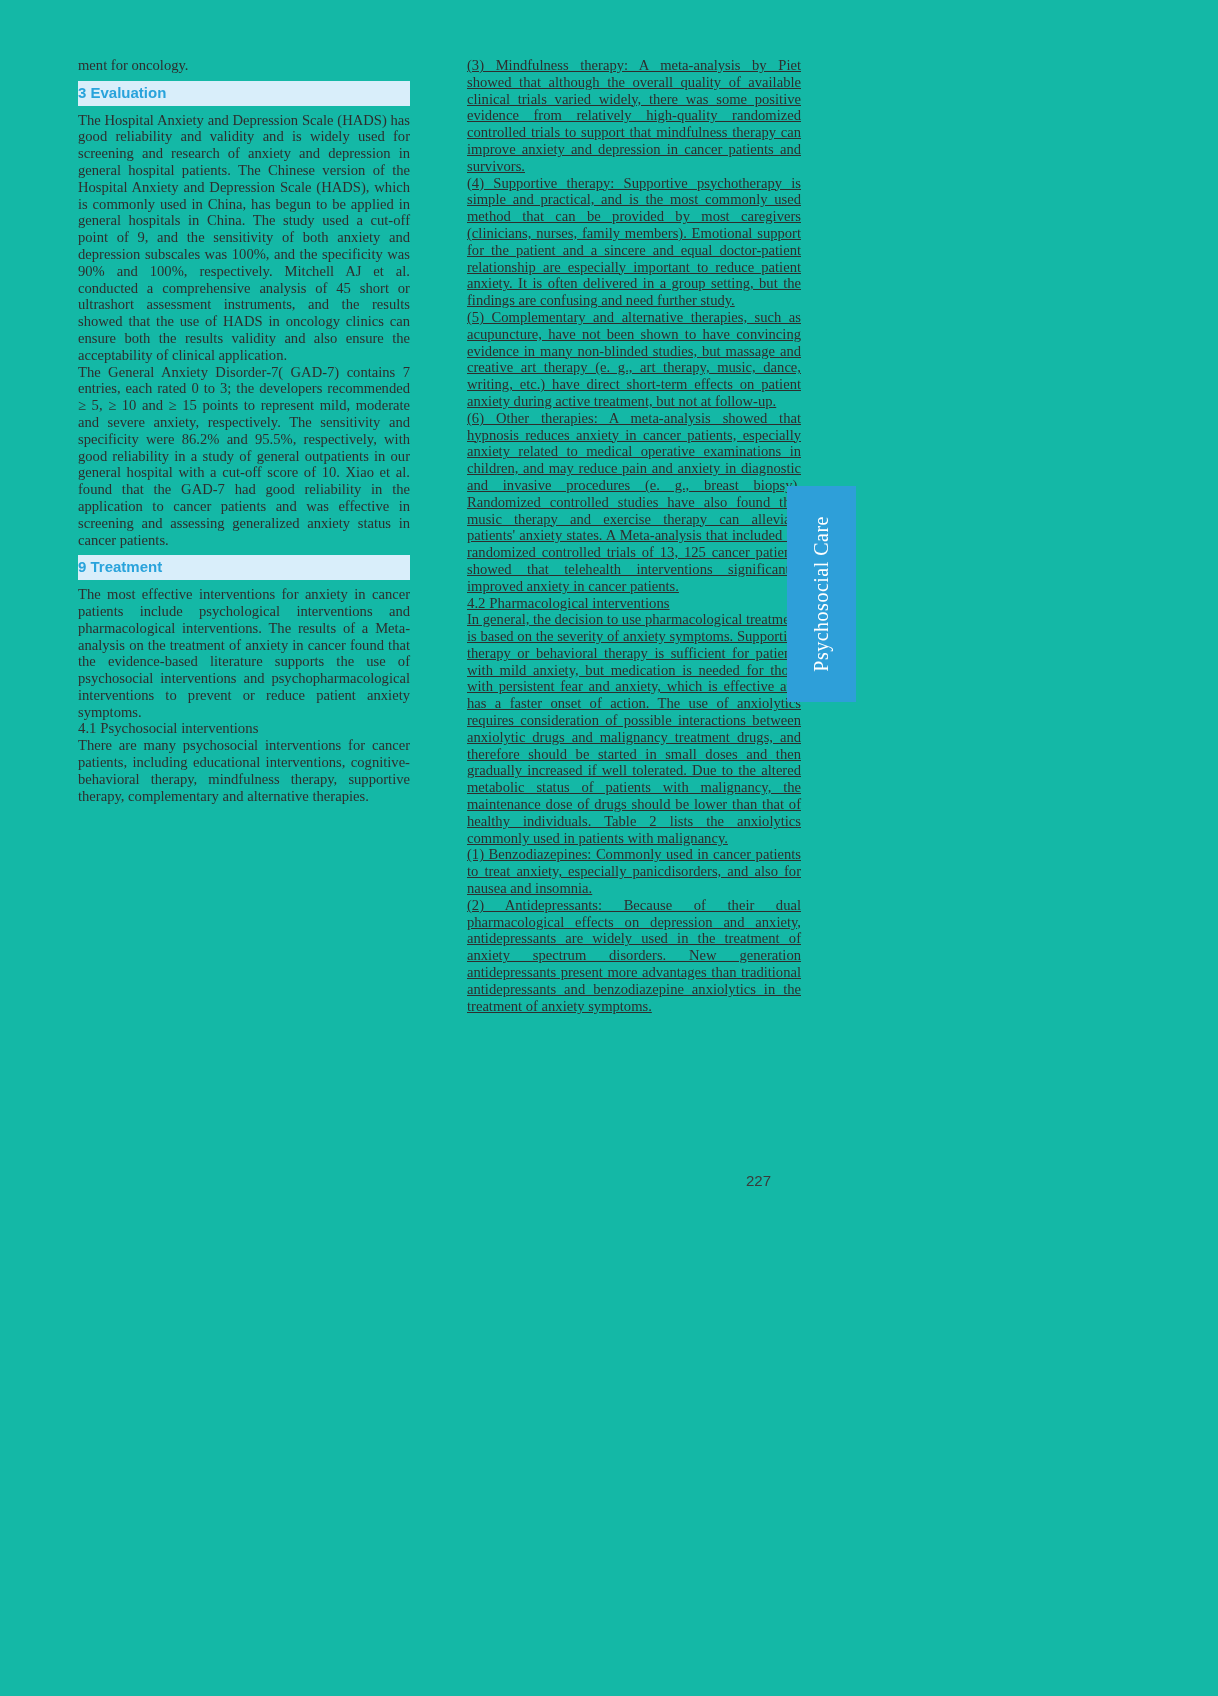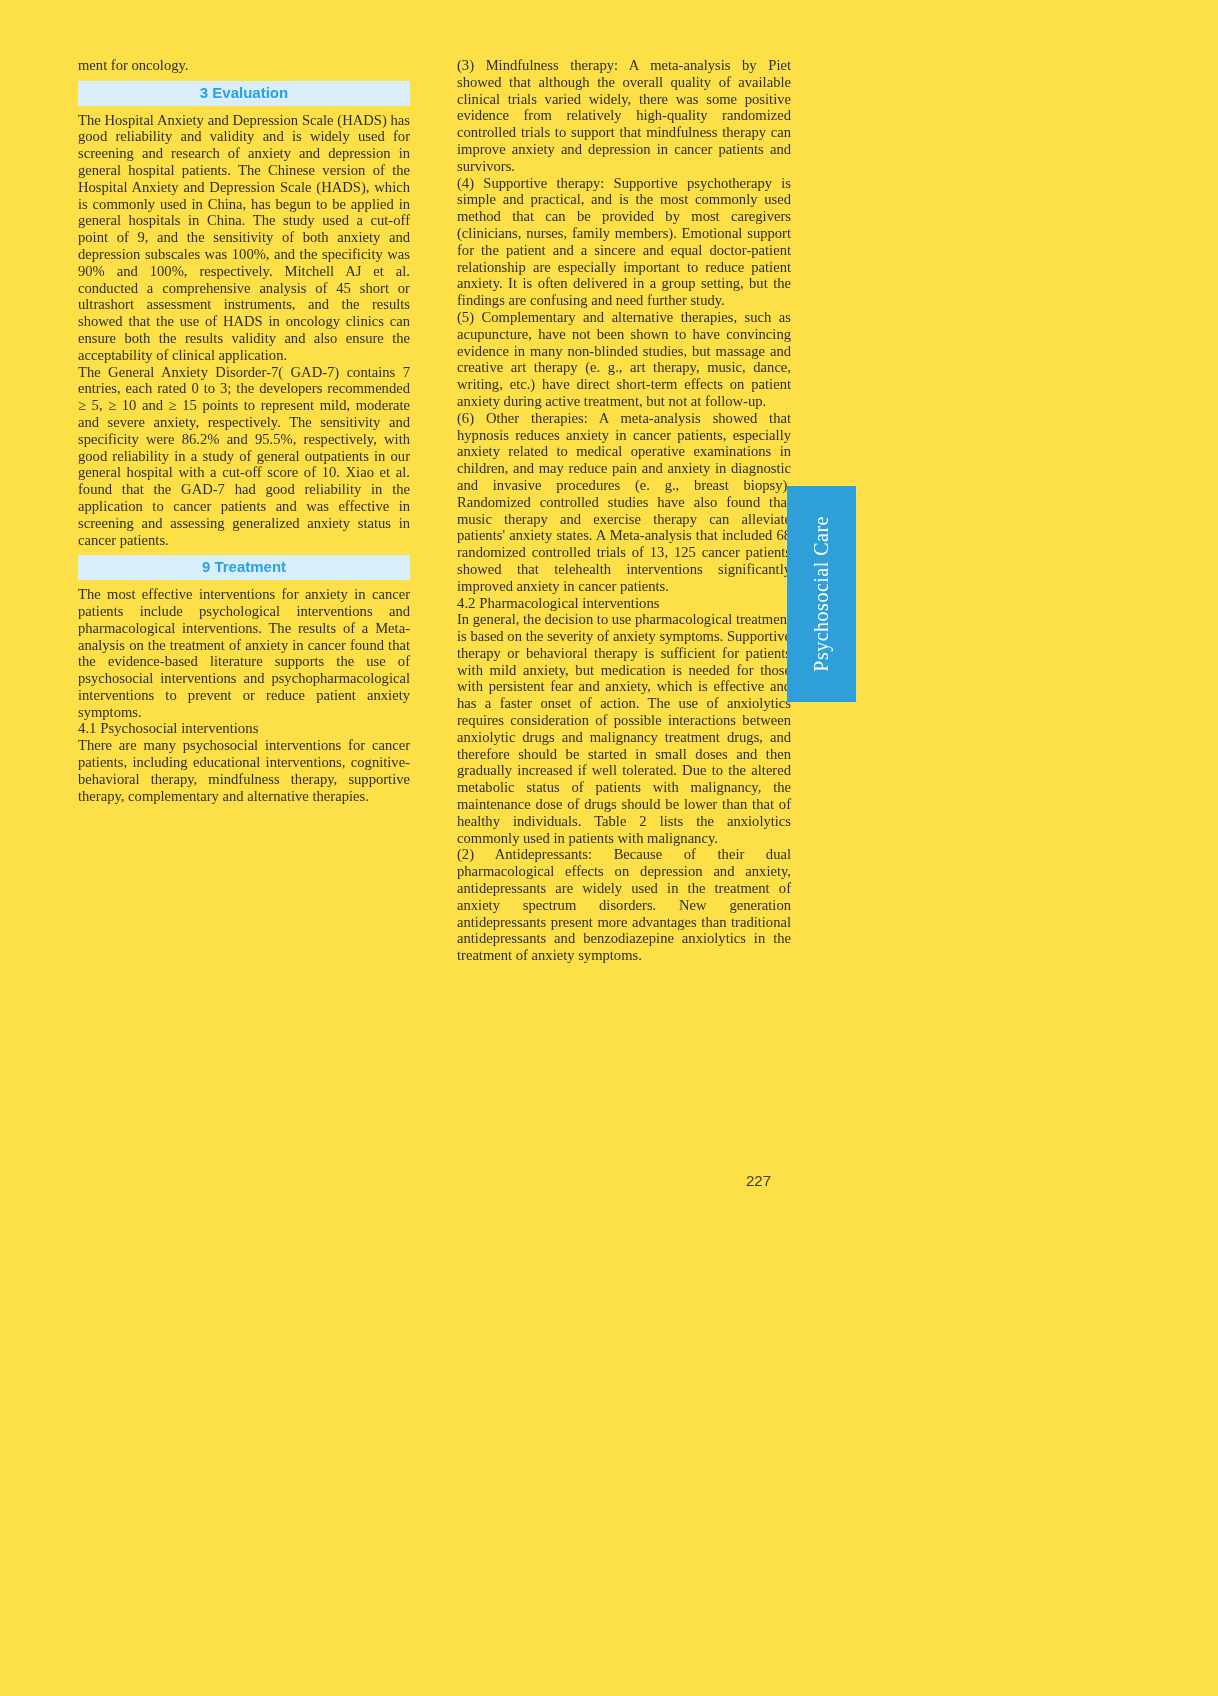--- a/index.html
+++ b/index.html
@@ -4,46 +4,46 @@
 <style>
   html, body {
     margin: 0;
     padding: 0;
     background: #ffffff;
   }
   .page {
     position: relative;
     width: 1218px;
     height: 1696px;
-    background: #fde047;
+    background: #14b8a6;
     font-family: "Liberation Serif", serif;
     color: #2e2e2e;
     overflow: hidden;
   }
   .col {
     position: absolute;
     top: 57px;
     font-size: 14.6px;
     line-height: 16.8px;
     text-align: justify;
   }
   .col-left  { left: 78px;  width: 332px; }
-  .col-right { left: 457px; width: 334px; }
+  .col-right { left: 467px; width: 334px; text-decoration: underline; }
   .col p {
     margin: 0;
     text-align: justify;
     text-justify: inter-word;
   }
   .section-band {
     background: #d9eefa;
     color: #29a3db;
     font-family: "Liberation Sans", sans-serif;
     font-weight: bold;
     font-size: 15px;
-    text-align: center;
+    text-align: left;
     padding: 4px 0 4px 0;
     margin: 7px 0 6px 0;
   }
   .subhead {
     margin: 10px 0 9px 0;
     text-align: left;
     font-size: 14.8px;
   }
   .side-tab {
     position: absolute;
@@ -91,20 +91,21 @@
     <p>There are many psychosocial interventions for cancer patients, including educational interventions, cognitive-behavioral therapy, mindfulness therapy, supportive therapy, complementary and alternative therapies.</p>
   </div>
 
   <div class="col col-right">
     <p>(3) Mindfulness therapy: A meta-analysis by Piet showed that although the overall quality of available clinical trials varied widely, there was some positive evidence from relatively high-quality randomized controlled trials to support that mindfulness therapy can improve anxiety and depression in cancer patients and survivors.</p>
     <p>(4) Supportive therapy: Supportive psychotherapy is simple and practical, and is the most commonly used method that can be provided by most caregivers (clinicians, nurses, family members). Emotional support for the patient and a sincere and equal doctor-patient relationship are especially important to reduce patient anxiety. It is often delivered in a group setting, but the findings are confusing and need further study.</p>
     <p>(5) Complementary and alternative therapies, such as acupuncture, have not been shown to have convincing evidence in many non-blinded studies, but massage and creative art therapy (e. g., art therapy, music, dance, writing, etc.) have direct short-term effects on patient anxiety during active treatment, but not at follow-up.</p>
     <p>(6) Other therapies: A meta-analysis showed that hypnosis reduces anxiety in cancer patients, especially anxiety related to medical operative examinations in children, and may reduce pain and anxiety in diagnostic and invasive procedures (e. g., breast biopsy). Randomized controlled studies have also found that music therapy and exercise therapy can alleviate patients' anxiety states. A Meta-analysis that included 68 randomized controlled trials of 13, 125 cancer patients showed that telehealth interventions significantly improved anxiety in cancer patients.</p>
     <p class="subhead">4.2 Pharmacological interventions</p>
     <p>In general, the decision to use pharmacological treatment is based on the severity of anxiety symptoms. Supportive therapy or behavioral therapy is sufficient for patients with mild anxiety, but medication is needed for those with persistent fear and anxiety, which is effective and has a faster onset of action. The use of anxiolytics requires consideration of possible interactions between anxiolytic drugs and malignancy treatment drugs, and therefore should be started in small doses and then gradually increased if well tolerated. Due to the altered metabolic status of patients with malignancy, the maintenance dose of drugs should be lower than that of healthy individuals. Table 2 lists the anxiolytics commonly used in patients with malignancy.</p>
+    <p>(1) Benzodiazepines: Commonly used in cancer patients to treat anxiety, especially panicdisorders, and also for nausea and insomnia.</p>
     <p>(2) Antidepressants: Because of their dual pharmacological effects on depression and anxiety, antidepressants are widely used in the treatment of anxiety spectrum disorders. New generation antidepressants present more advantages than traditional antidepressants and benzodiazepine anxiolytics in the treatment of anxiety symptoms.</p>
   </div>
 
   <div class="side-tab">
     <span>Psychosocial Care</span>
   </div>
 
   <div class="page-num">227</div>
 
 </div>

